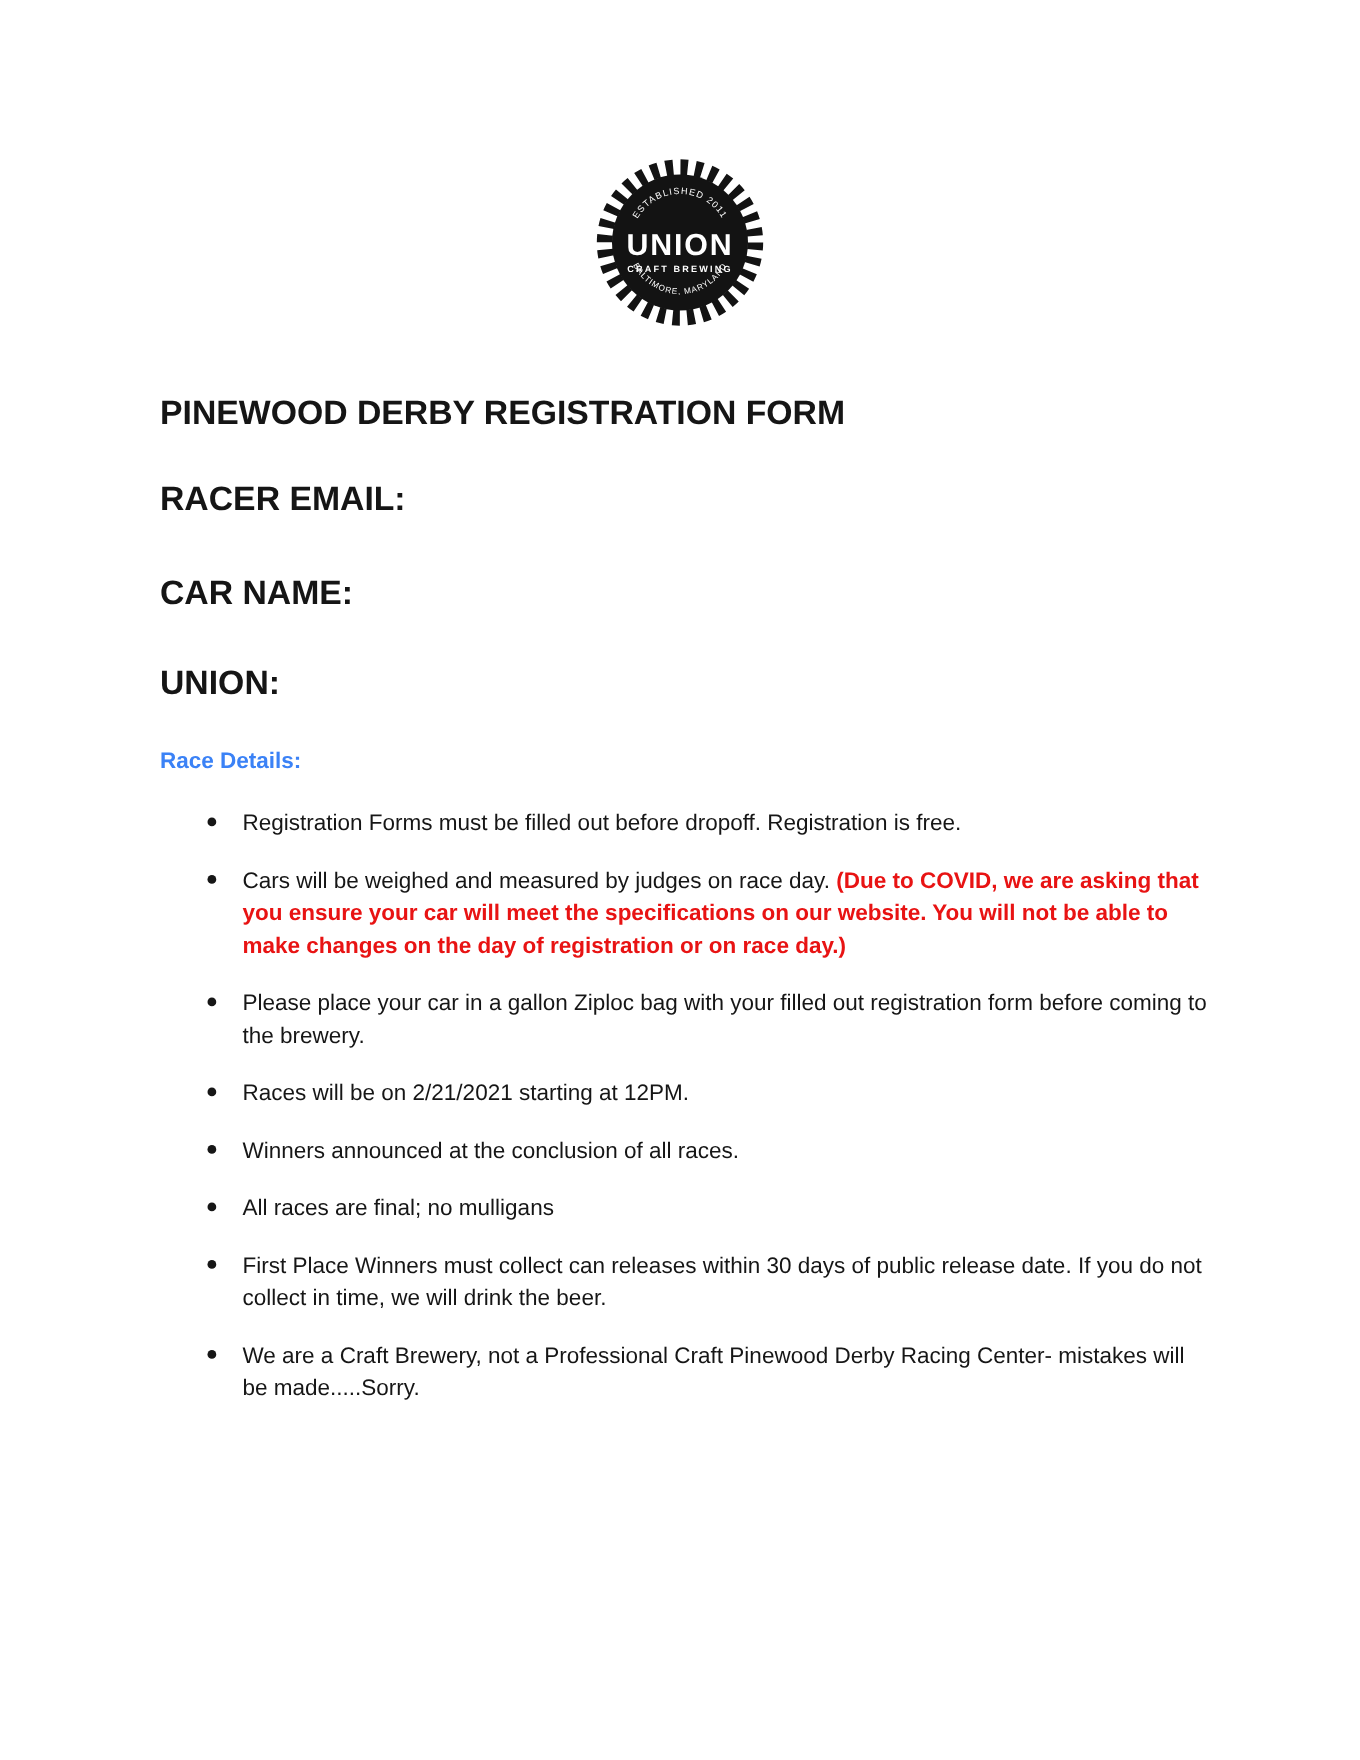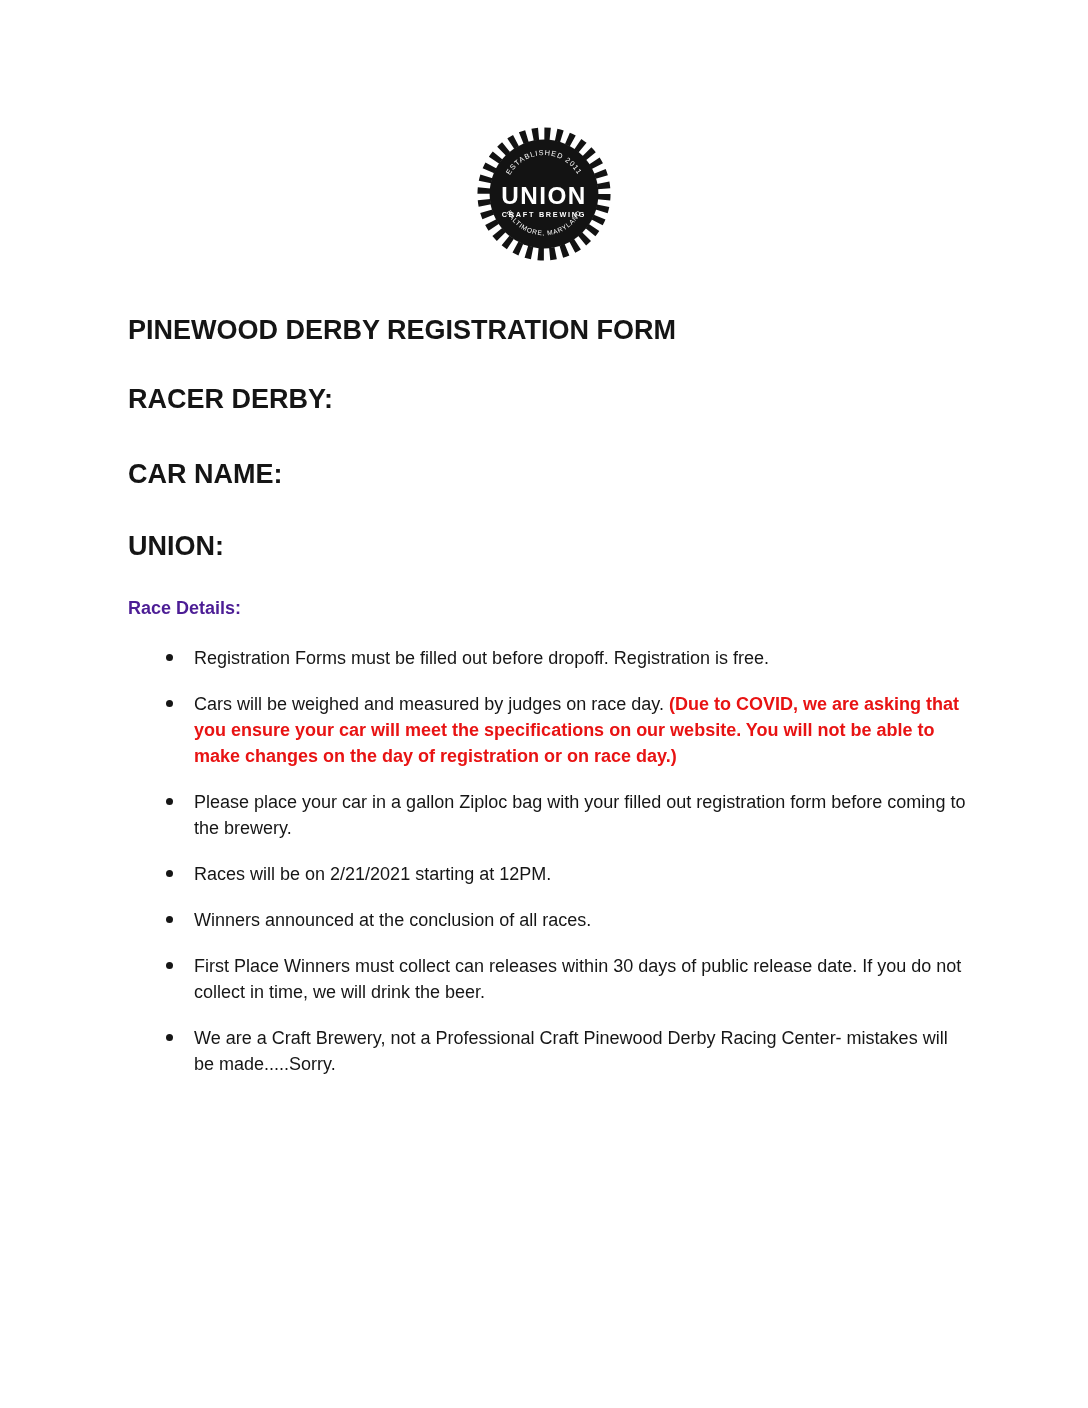--- a/index.html
+++ b/index.html
@@ -43,21 +43,21 @@
   }
   .field-racer { margin-top: 37px; }
   .field-car   { margin-top: 42px; }
   .field-email { margin-top: 40px; }
 
   .section-heading {
     margin-top: 34px;
     font-size: 18px;
     font-weight: bold;
     line-height: 1.3;
-    color: #4c1d95;
+    color: #3b82f6;
   }
 
   ul.details {
     list-style: none;
     margin-top: 25px;
   }
   li.detail {
     position: relative;
     width: 844px;           
     padding-left: 66px;
@@ -105,21 +105,21 @@
       <text font-size="6.8" fill="#ffffff" letter-spacing="0.8">
         <textPath href="#arc-bottom" startOffset="50%" text-anchor="middle">BALTIMORE, MARYLAND</textPath>
       </text>
     </svg>
   </div>
 
   <div class="content">
 
     <div class="doc-title">PINEWOOD DERBY REGISTRATION FORM</div>
 
-    <div class="field-label field-racer">RACER DERBY:</div>
+    <div class="field-label field-racer">RACER EMAIL:</div>
     <div class="field-label field-car">CAR NAME:</div>
     <div class="field-label field-email">UNION:</div>
 
     <div class="section-heading">Race Details:</div>
 
     <ul class="details">
       <li class="detail">
         <span class="bullet-dot"></span>
         <span>Registration Forms must be filled out before dropoff. Registration is free.</span>
       </li>
@@ -134,20 +134,24 @@
       <li class="detail">
         <span class="bullet-dot"></span>
         <span>Races will be on 2/21/2021 starting at 12PM.</span>
       </li>
       <li class="detail">
         <span class="bullet-dot"></span>
         <span>Winners announced at the conclusion of all races.</span>
       </li>
       <li class="detail">
         <span class="bullet-dot"></span>
+        <span>All races are final; no mulligans</span>
+      </li>
+      <li class="detail">
+        <span class="bullet-dot"></span>
         <span>First Place Winners must collect can releases within 30 days of public release date. If you do not collect in time, we will drink the beer.</span>
       </li>
       <li class="detail">
         <span class="bullet-dot"></span>
         <span>We are a Craft Brewery, not a Professional Craft Pinewood Derby Racing Center- mistakes will be made.....Sorry.</span>
       </li>
     </ul>
 
   </div>
 </div>

